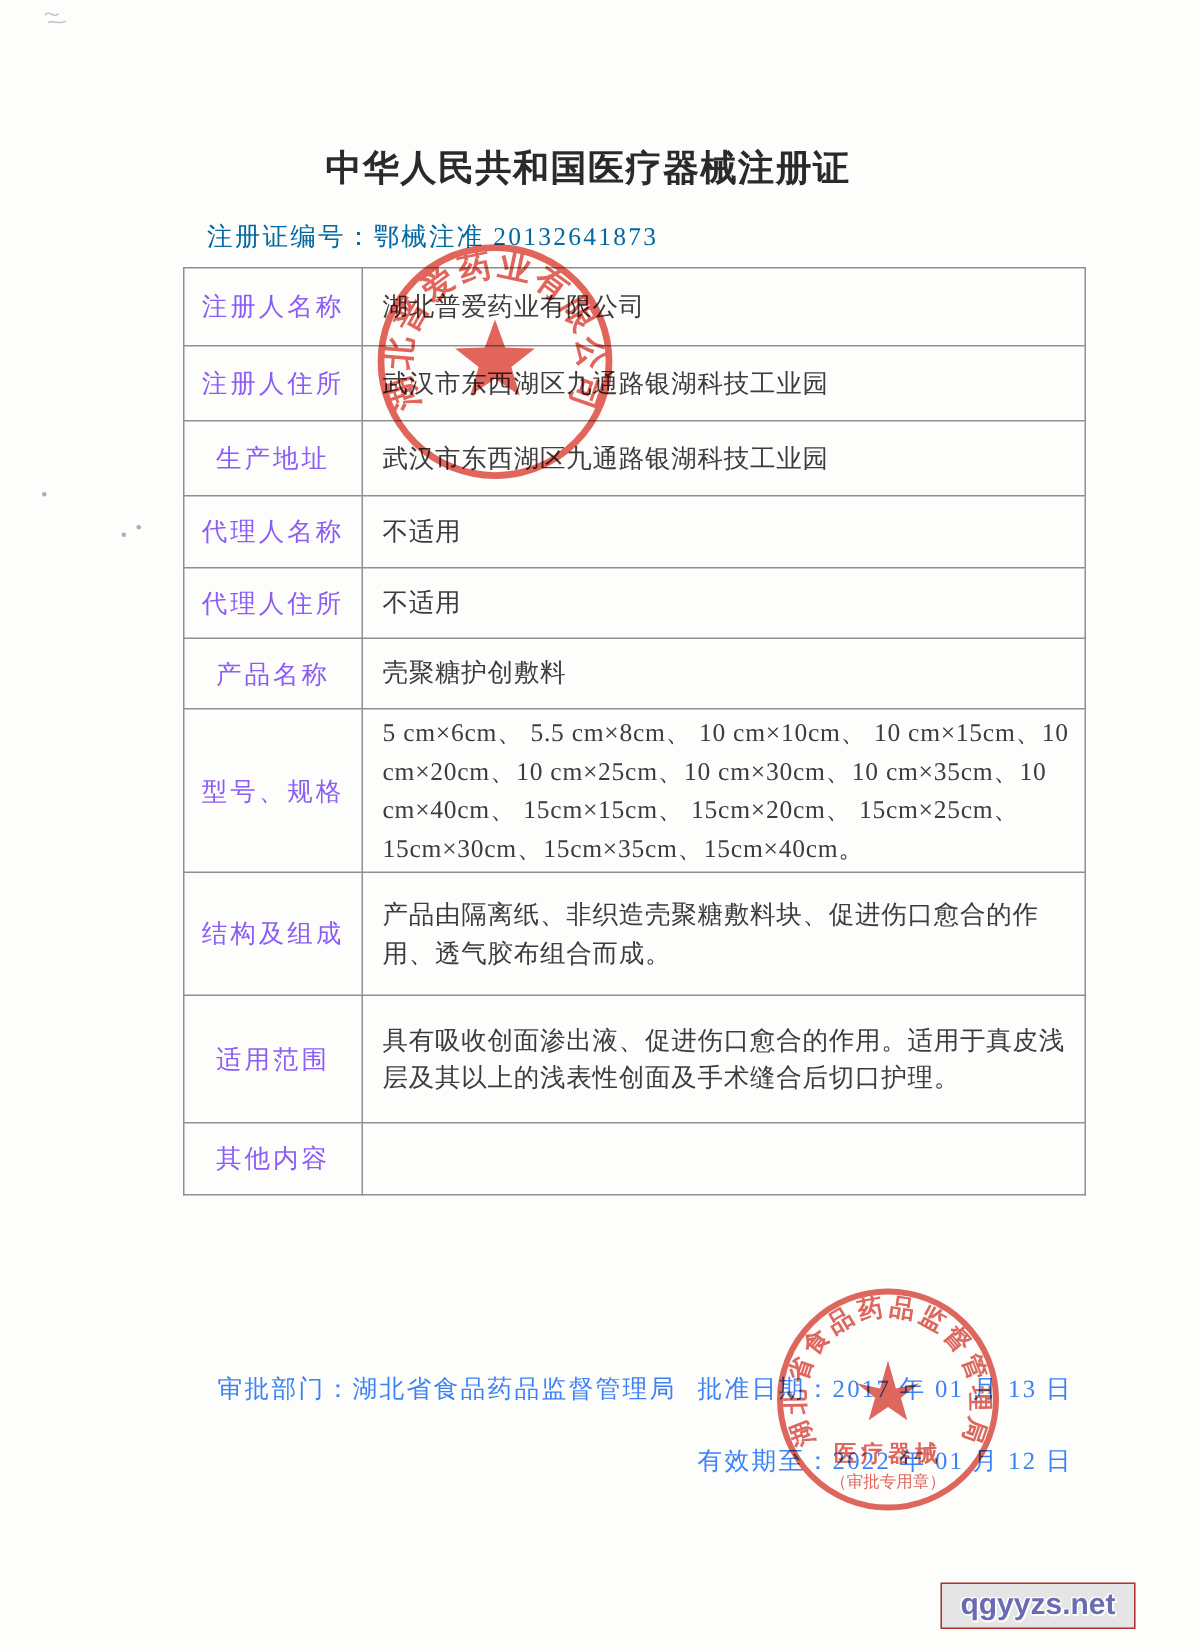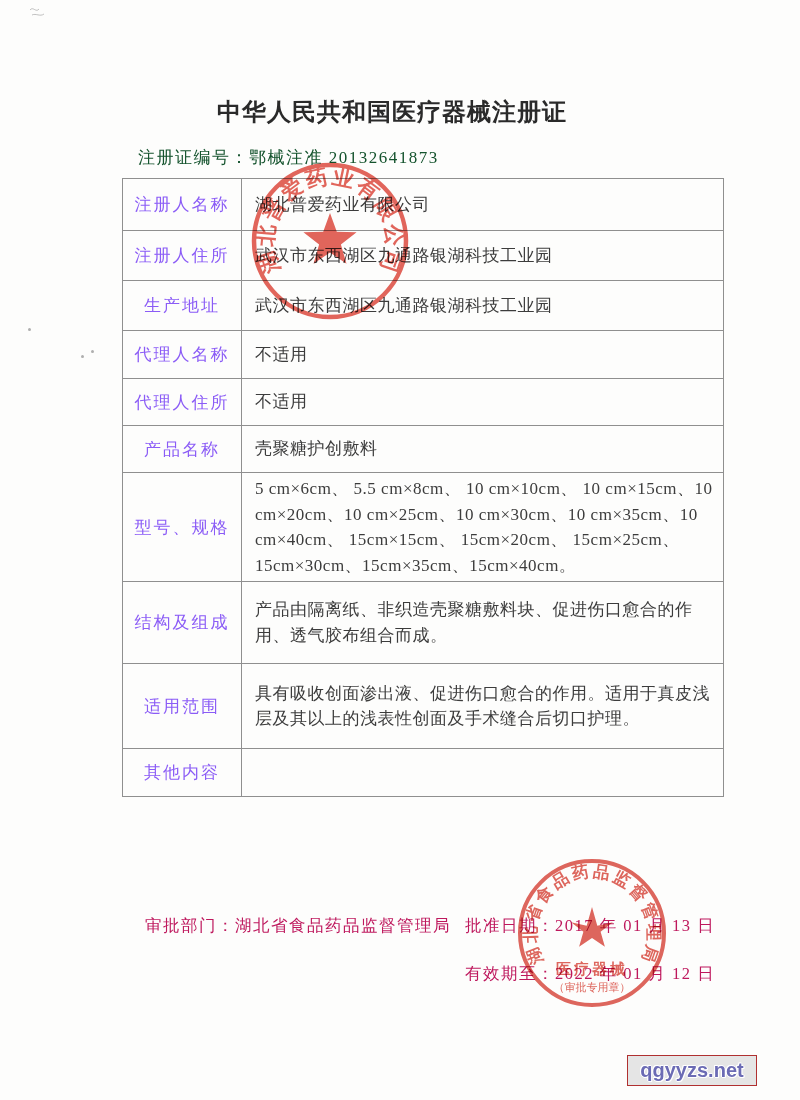--- a/index.html
+++ b/index.html
@@ -5,33 +5,33 @@
   html,body{margin:0;padding:0;background:#ffffff;}
   .page{
     position:relative;width:800px;height:1100px;background:#fdfdfc;
     font-family:"Liberation Serif","DejaVu Serif",serif;color:#3a3a3a;overflow:hidden;
   }
   .title{
     position:absolute;top:96px;left:0;width:784px;margin:0;text-align:center;
     font-size:24px;font-weight:700;letter-spacing:1px;color:#2a2a2a;
   }
   .regline{
-    position:absolute;top:146px;left:138px;font-size:17px;letter-spacing:1.5px;color:#14532d;
+    position:absolute;top:146px;left:138px;font-size:17px;letter-spacing:1.5px;color:#0369a1;
   }
   .cert-table{
     position:absolute;top:178px;left:122px;width:602px;
     border-collapse:collapse;table-layout:fixed;font-size:17px;color:#3c3c3c;
   }
   .cert-table td{border:1px solid #8f8f8f;vertical-align:middle;}
   td.lbl{width:112px;text-align:center;letter-spacing:2px;padding:0 3px;color:#8b5cf6;}
   td.val{padding:3px 10px 3px 13px;line-height:1.5;letter-spacing:0.5px;}
   tr.r1{height:52px}tr.r2{height:50px}tr.r3{height:50px}tr.r4{height:48px}
   tr.r5{height:47px}tr.r6{height:47px}tr.r7{height:108px}tr.r8{height:82px}
   tr.r9{height:85px}tr.r10{height:48px}tr.r11{height:48px}tr.r12{height:52px}
-  .footer-item{position:absolute;font-size:16.5px;letter-spacing:1.5px;color:#be185d;white-space:nowrap;}
+  .footer-item{position:absolute;font-size:16.5px;letter-spacing:1.5px;color:#3b82f6;white-space:nowrap;}
   .f-dept{top:915px;left:145px;}
   .f-approve{top:915px;left:465px;}
   .f-valid{top:963px;left:465px;}
   .stamp{position:absolute;mix-blend-mode:multiply;opacity:0.82;pointer-events:none;}
   .stamp1{left:245px;top:156px;}
   .stamp2{left:512px;top:853px;}
   .watermark{
     position:absolute;left:627px;top:1055px;width:130px;height:31px;
     background:#e5e5e5;border:1px solid #b03030;box-sizing:border-box;
     display:flex;align-items:center;justify-content:center;

